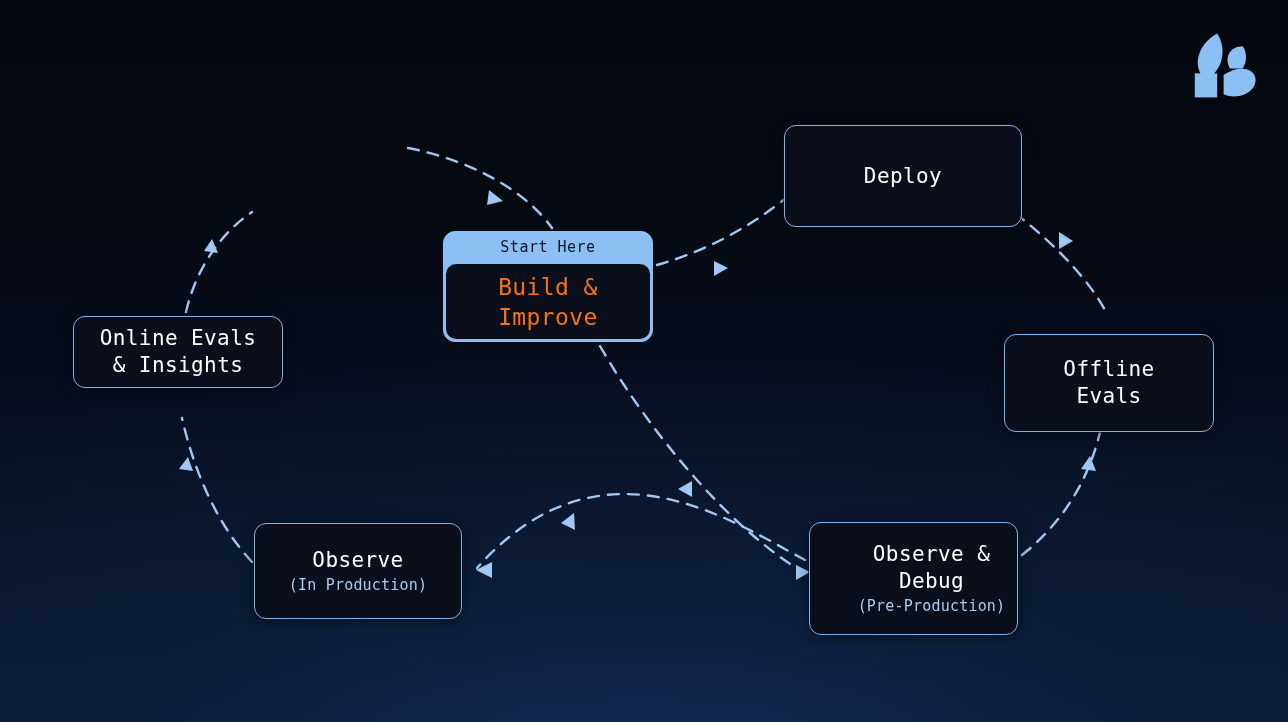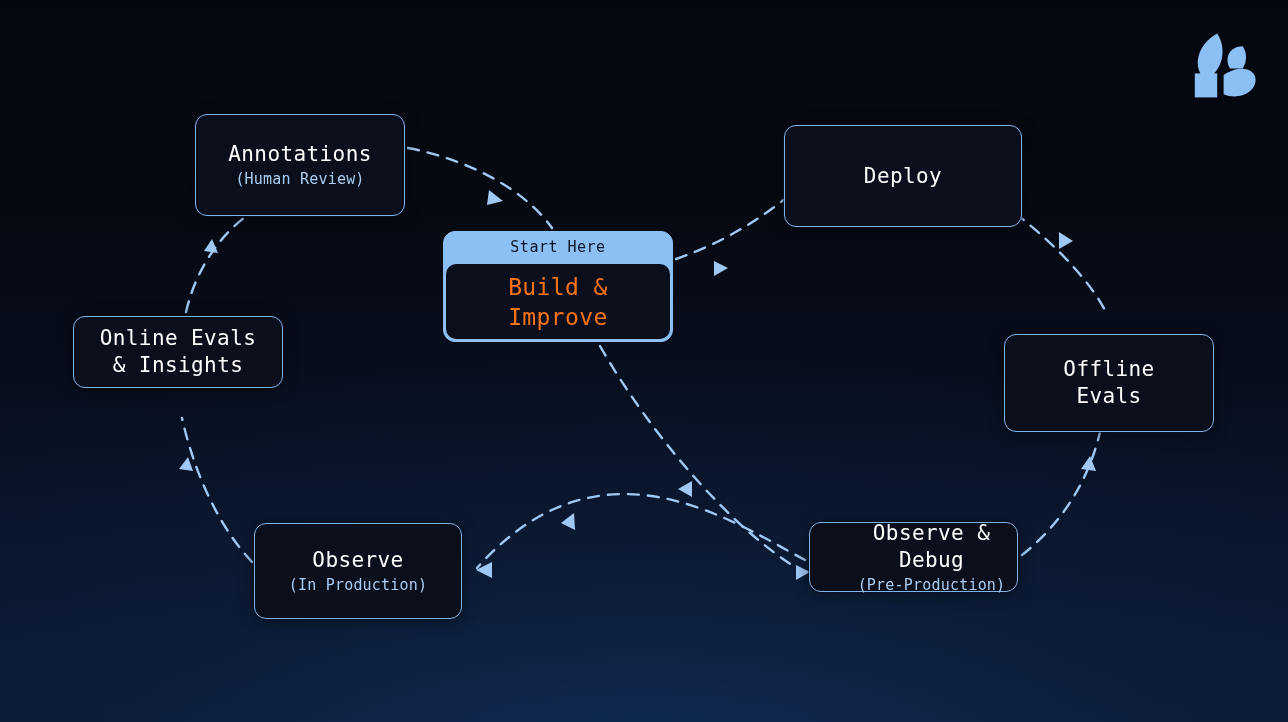--- a/index.html
+++ b/index.html
@@ -133,53 +133,49 @@
       <polygon points="1090,456 1096,471 1081,469"></polygon>
       <polygon points="796,565 810,572 796,580"></polygon>
       <polygon points="692,481 678,489 692,497"></polygon>
       <polygon points="574,513 561,523 575,530"></polygon>
       <polygon points="492,562 476,570 492,578"></polygon>
       <polygon points="188,457 193,471 179,469"></polygon>
       <polygon points="212,239 218,253 204,251"></polygon>
     </g>
   </svg>
 
-  <div class="node" style="left:195px; top:114px; width:210px; height:102px;">
-    <div class="title">Annotations</div>
-    <div class="subtitle">(Human Review)</div>
-  </div>
 
   <div class="node" style="left:73px; top:316px; width:210px; height:72px;">
     <div class="title">Online Evals
 &amp; Insights</div>
   </div>
 
   <div class="node" style="left:254px; top:523px; width:208px; height:96px;">
     <div class="title">Observe</div>
     <div class="subtitle">(In Production)</div>
   </div>
 
-  <div class="node-start" style="left:443px; top:231px; width:230px; height:111px;">
+  <div class="node-start" style="left:443px; top:231px; width:210px; height:111px;">
     <div class="start-banner">Start Here</div>
     <div class="start-body">
       <div class="title">Build &amp;
 Improve</div>
     </div>
   </div>
 
   <div class="node" style="left:784px; top:114px; width:238px; height:102px;margin-top:11px;">
     <div class="title">Deploy</div>
   </div>
 
   <div class="node" style="left:1004px; top:334px; width:210px; height:98px;">
     <div class="title">Offline
 Evals</div>
   </div>
 
-  <div class="node" style="left:809px; top:522px; width:209px; height:70px;padding-left:36px;">
+  <div class="node" style="left:809px; top:522px; width:209px; height:113px;padding-left:36px;">
     <div class="title">Observe &amp;
 Debug</div>
     <div class="subtitle">(Pre-Production)</div>
   </div>
 
   <svg id="logo" viewBox="0 0 100 100">
     <g fill="#8cc0f5">
       <path d="M44 8 C 18 22, 12 52, 30 66 C 52 54, 56 26, 44 8 Z"></path>
       <path d="M56 44 A 26 26 0 0 0 84 44 L 84 44 C 84 28, 70 20, 56 28 Z" transform="rotate(-90 70 38)"></path>
       <path d="M16 58 L 44 58 L 44 88 L 16 88 Z"></path>

